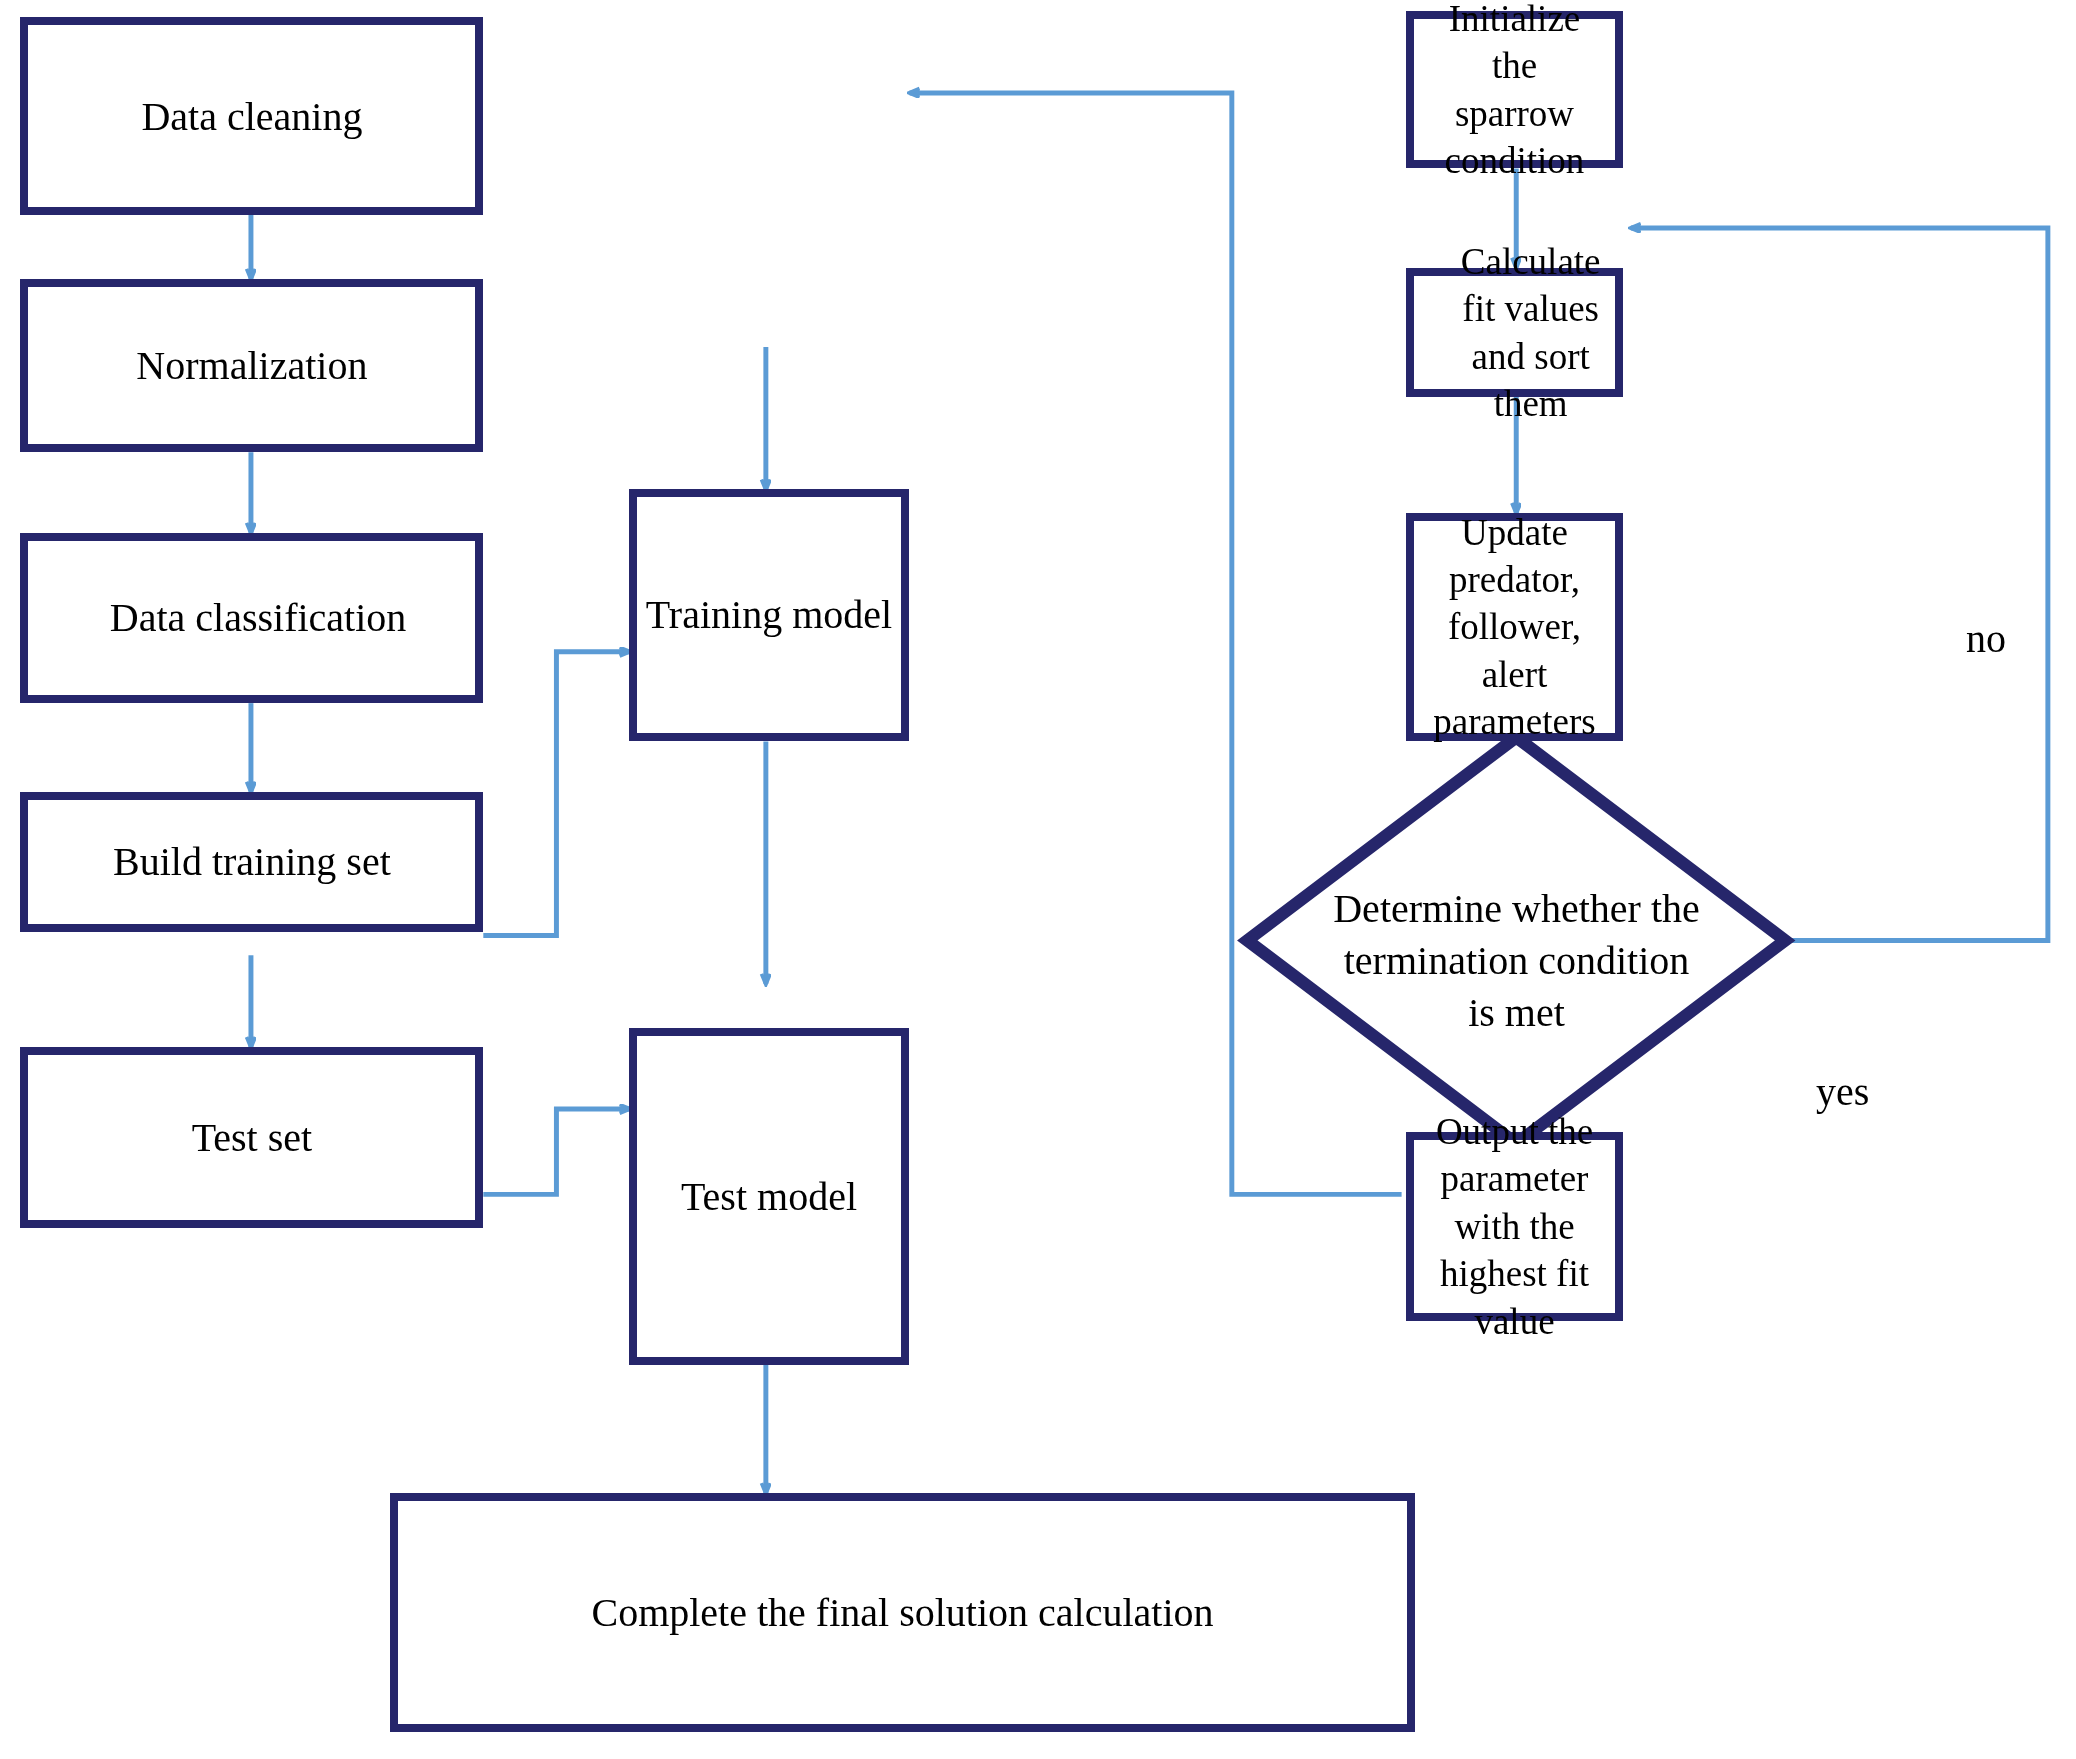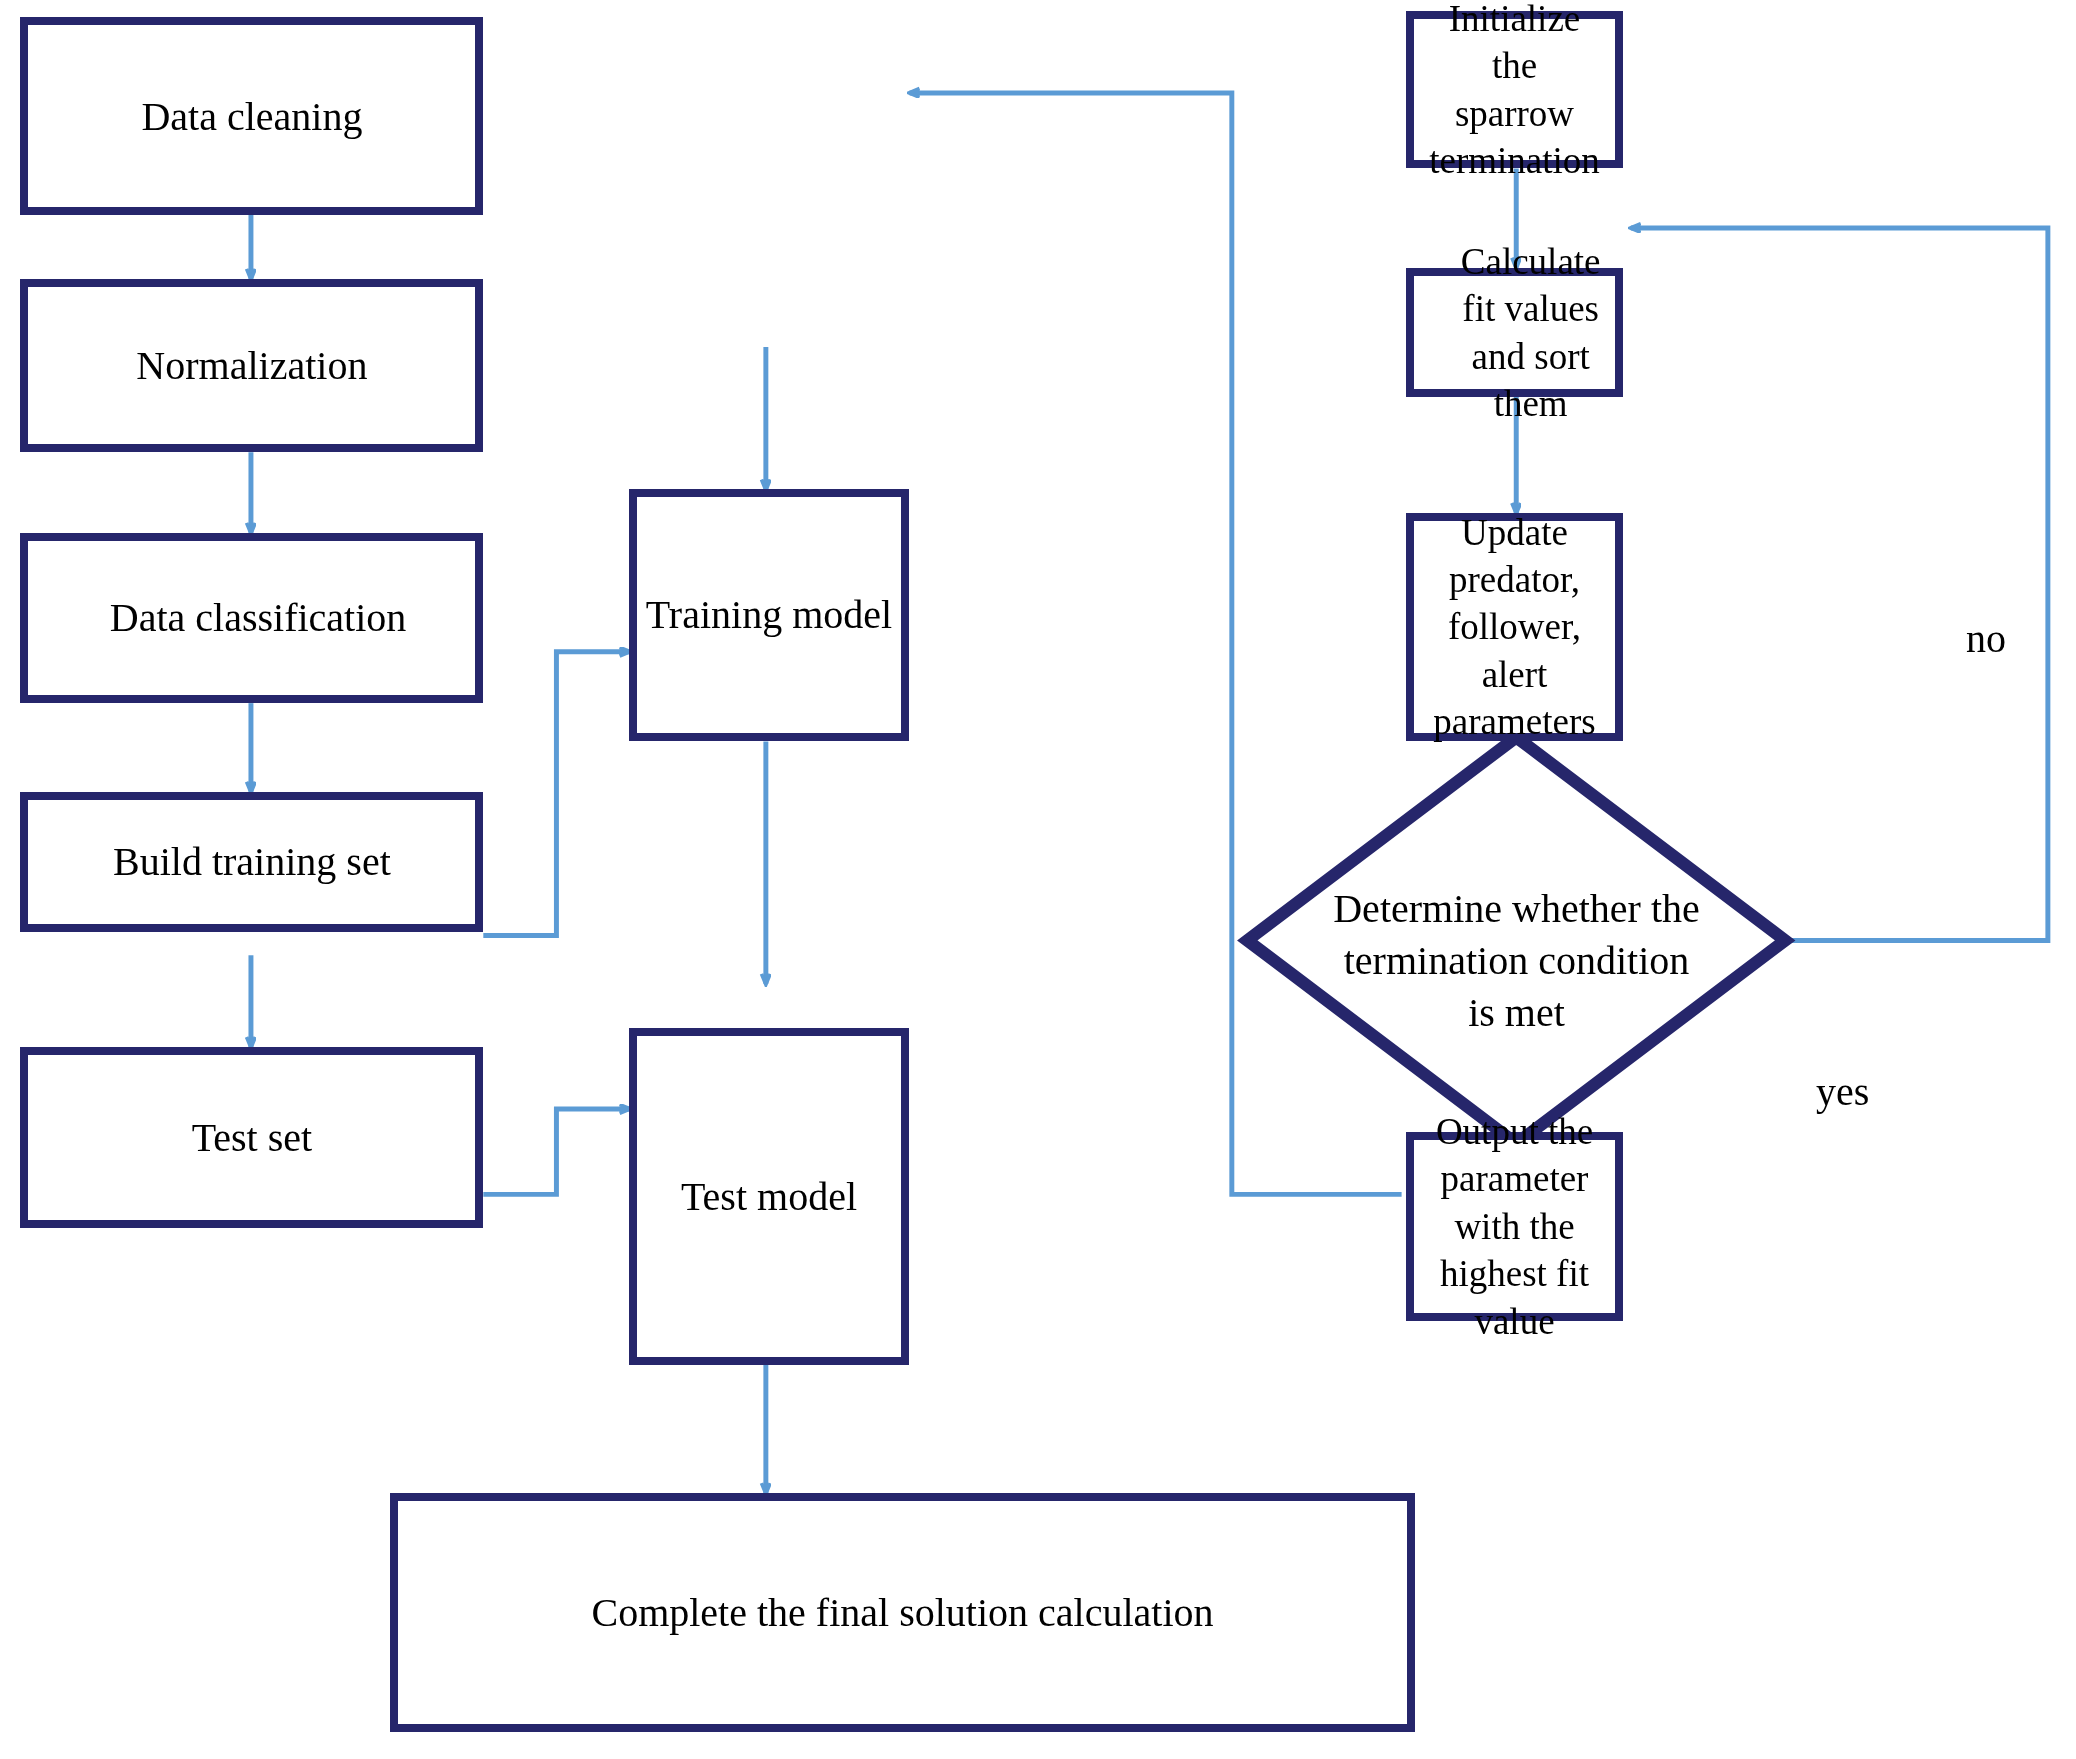--- a/index.html
+++ b/index.html
@@ -104,21 +104,21 @@
     <span>Test model</span>
   </div>
 
   <div class="node" style="left:390px;top:1493px;width:1025px;height:239px;">
     <span>Complete the final solution calculation</span>
   </div>
 
   <div class="node" style="left:1406px;top:11px;width:217px;height:157px;font-size:37px;">
     <span>
       <span>Initialize the</span>
-      <span>sparrow termination</span>
+      <span>sparrow condition</span>
     </span>
   </div>
 
   <div class="node" style="left:1406px;top:268px;width:217px;height:129px;font-size:37px;padding-left:41px;">
     <span>
       <span>Calculate fit values</span>
       <span>and sort them</span>
     </span>
   </div>
 

